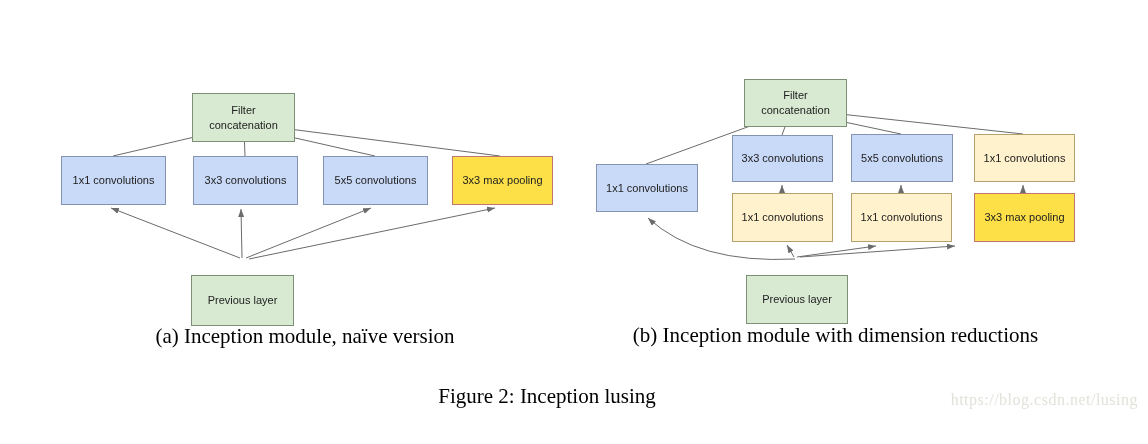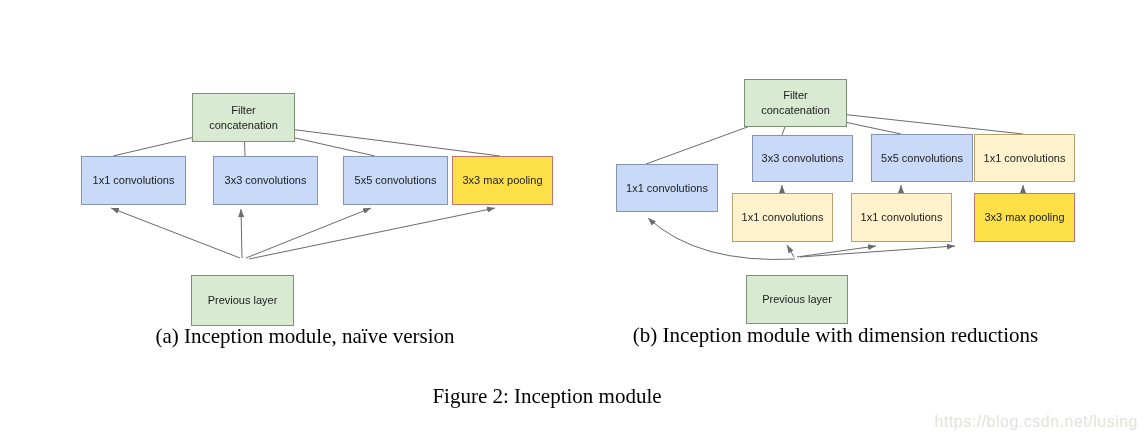--- a/index.html
+++ b/index.html
@@ -7,30 +7,30 @@
     position:relative;width:1148px;height:444px;background:#ffffff;
     font-family:"Liberation Sans",sans-serif;overflow:hidden;
   }
   .arrow-layer{position:absolute;left:0;top:0;pointer-events:none;}
   .box{
     position:absolute;display:flex;align-items:center;justify-content:center;
     text-align:center;font-size:11px;line-height:1.35;color:#212121;
     border:1px solid #7b7b7b;white-space:pre-line;box-sizing:border-box;
   }
   .green {background:#d9ead3;border-color:#7d8f74;margin-top:16px;}
-  .blue  {background:#c9daf8;border-color:#8494b0;margin-left:20px;}
+  .blue  {background:#c9daf8;border-color:#8494b0;}
   .yellow{background:#fff2cc;border-color:#b3a26d;}
   .red   {background:#fde047;border-color:#c0756e;}
   .caption{
     position:absolute;font-family:"Liberation Serif",serif;font-size:21px;
     color:#000000;text-align:center;
   }
   .watermark{
-    position:absolute;top:413px;right:10px;
-    font-family:Liberation Sans, sans-serif;font-size:16px;letter-spacing:0.5px;
+    position:absolute;top:391px;right:10px;
+    font-family:Liberation Serif, serif;font-size:16px;letter-spacing:0.5px;
     color:#e2e2da;
   }
 </style>
 </head>
 <body>
 
 <div class="stage">
 
   <svg class="arrow-layer" width="1148" height="444" viewBox="0 0 1148 444">
     <defs>
@@ -80,16 +80,16 @@
   <div class="box blue" style="left:732px;top:135px;width:101px;height:47px">3x3 convolutions</div>
   <div class="box blue" style="left:851px;top:134px;width:102px;height:48px">5x5 convolutions</div>
   <div class="box yellow" style="left:974px;top:134px;width:101px;height:48px">1x1 convolutions</div>
   <div class="box yellow" style="left:732px;top:193px;width:101px;height:49px">1x1 convolutions</div>
   <div class="box yellow" style="left:851px;top:193px;width:101px;height:49px">1x1 convolutions</div>
   <div class="box red" style="left:974px;top:193px;width:101px;height:49px">3x3 max pooling</div>
   <div class="box green" style="left:746px;top:259px;width:102px;height:49px">Previous layer</div>
 
   <div class="caption" style="left:578px;top:323px;width:515px">(b) Inception module with dimension reductions</div>
   <div class="caption" style="left:10px;top:324px;width:590px">(a) Inception module, naïve version</div>
-  <div class="caption" style="left:0px;top:384px;width:1094px">Figure 2: Inception module</div>
+  <div class="caption" style="left:0px;top:384px;width:1094px">Figure 2: Inception lusing</div>
 
   <div class="watermark">https://blog.csdn.net/lusing</div>
 </div>
 
 </body></html>

